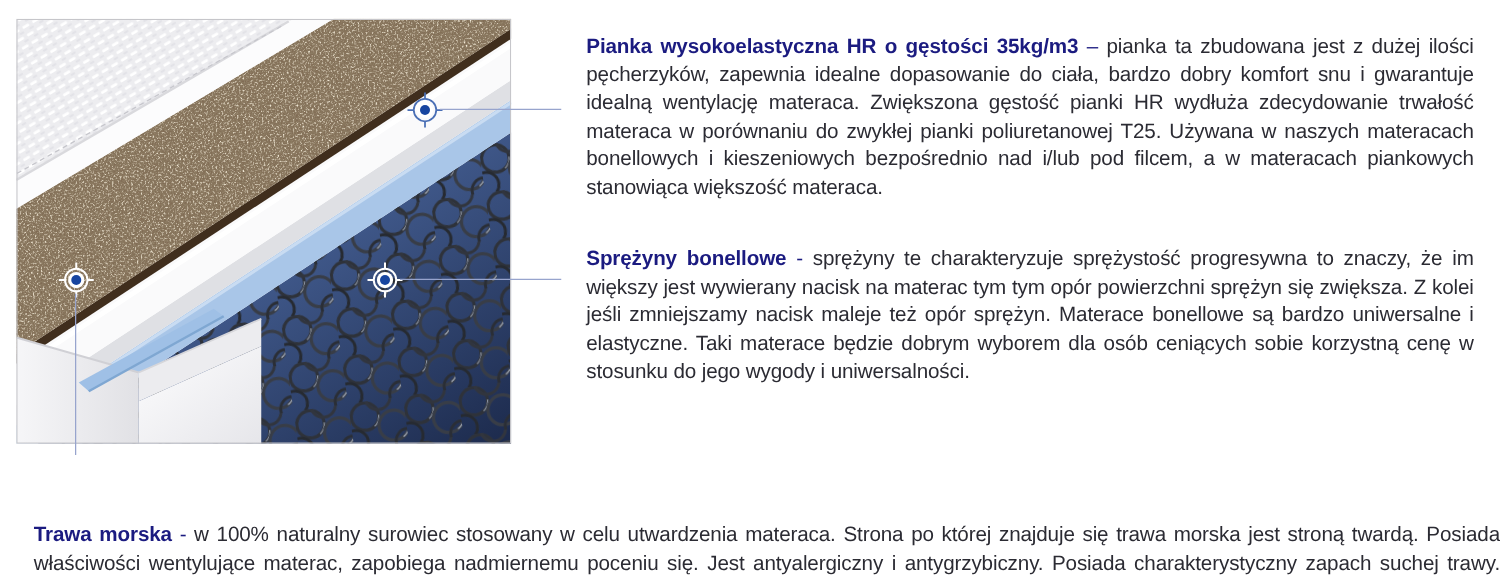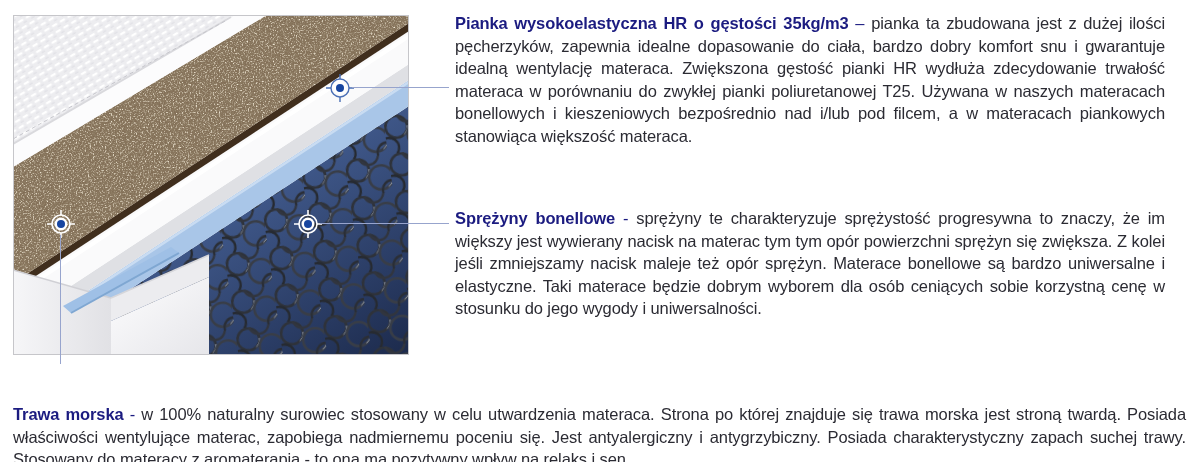--- a/index.html
+++ b/index.html
@@ -2,28 +2,28 @@
 <html lang="pl"><head>
 <meta charset="utf-8">
 <style>
   html,body{margin:0;padding:0;}
   body{
     width:1200px;height:462px;position:relative;overflow:hidden;
     background:#ffffff;
     font-family:"Liberation Sans","DejaVu Sans",sans-serif;
   }
   .para{
-    position:absolute;margin:0;
+    position:absolute;margin:14px;
     font-size:16.5px;line-height:22.6px;letter-spacing:-0.1px;
     text-align:justify;color:#2b2b33;
   }
   .para .lead{font-weight:bold;color:#1b1b80;}
   .para .sep{color:#1b1b80;}
   .p1{left:455px;top:12px;width:710px;}
-  .p2{left:455px;top:207px;width:710px;}
+  .p2{left:455px;top:182px;width:710px;}
   .p3{left:13px;top:403px;width:1173px;}
   .callout{position:absolute;background:#97a4cd;}
   .callout.h{height:1px;}
   .callout.v{width:1px;}
   .illus{position:absolute;left:13px;top:15px;width:396px;height:340px;}
 </style>
 </head>
 <body>
 
 <div class="illus">

